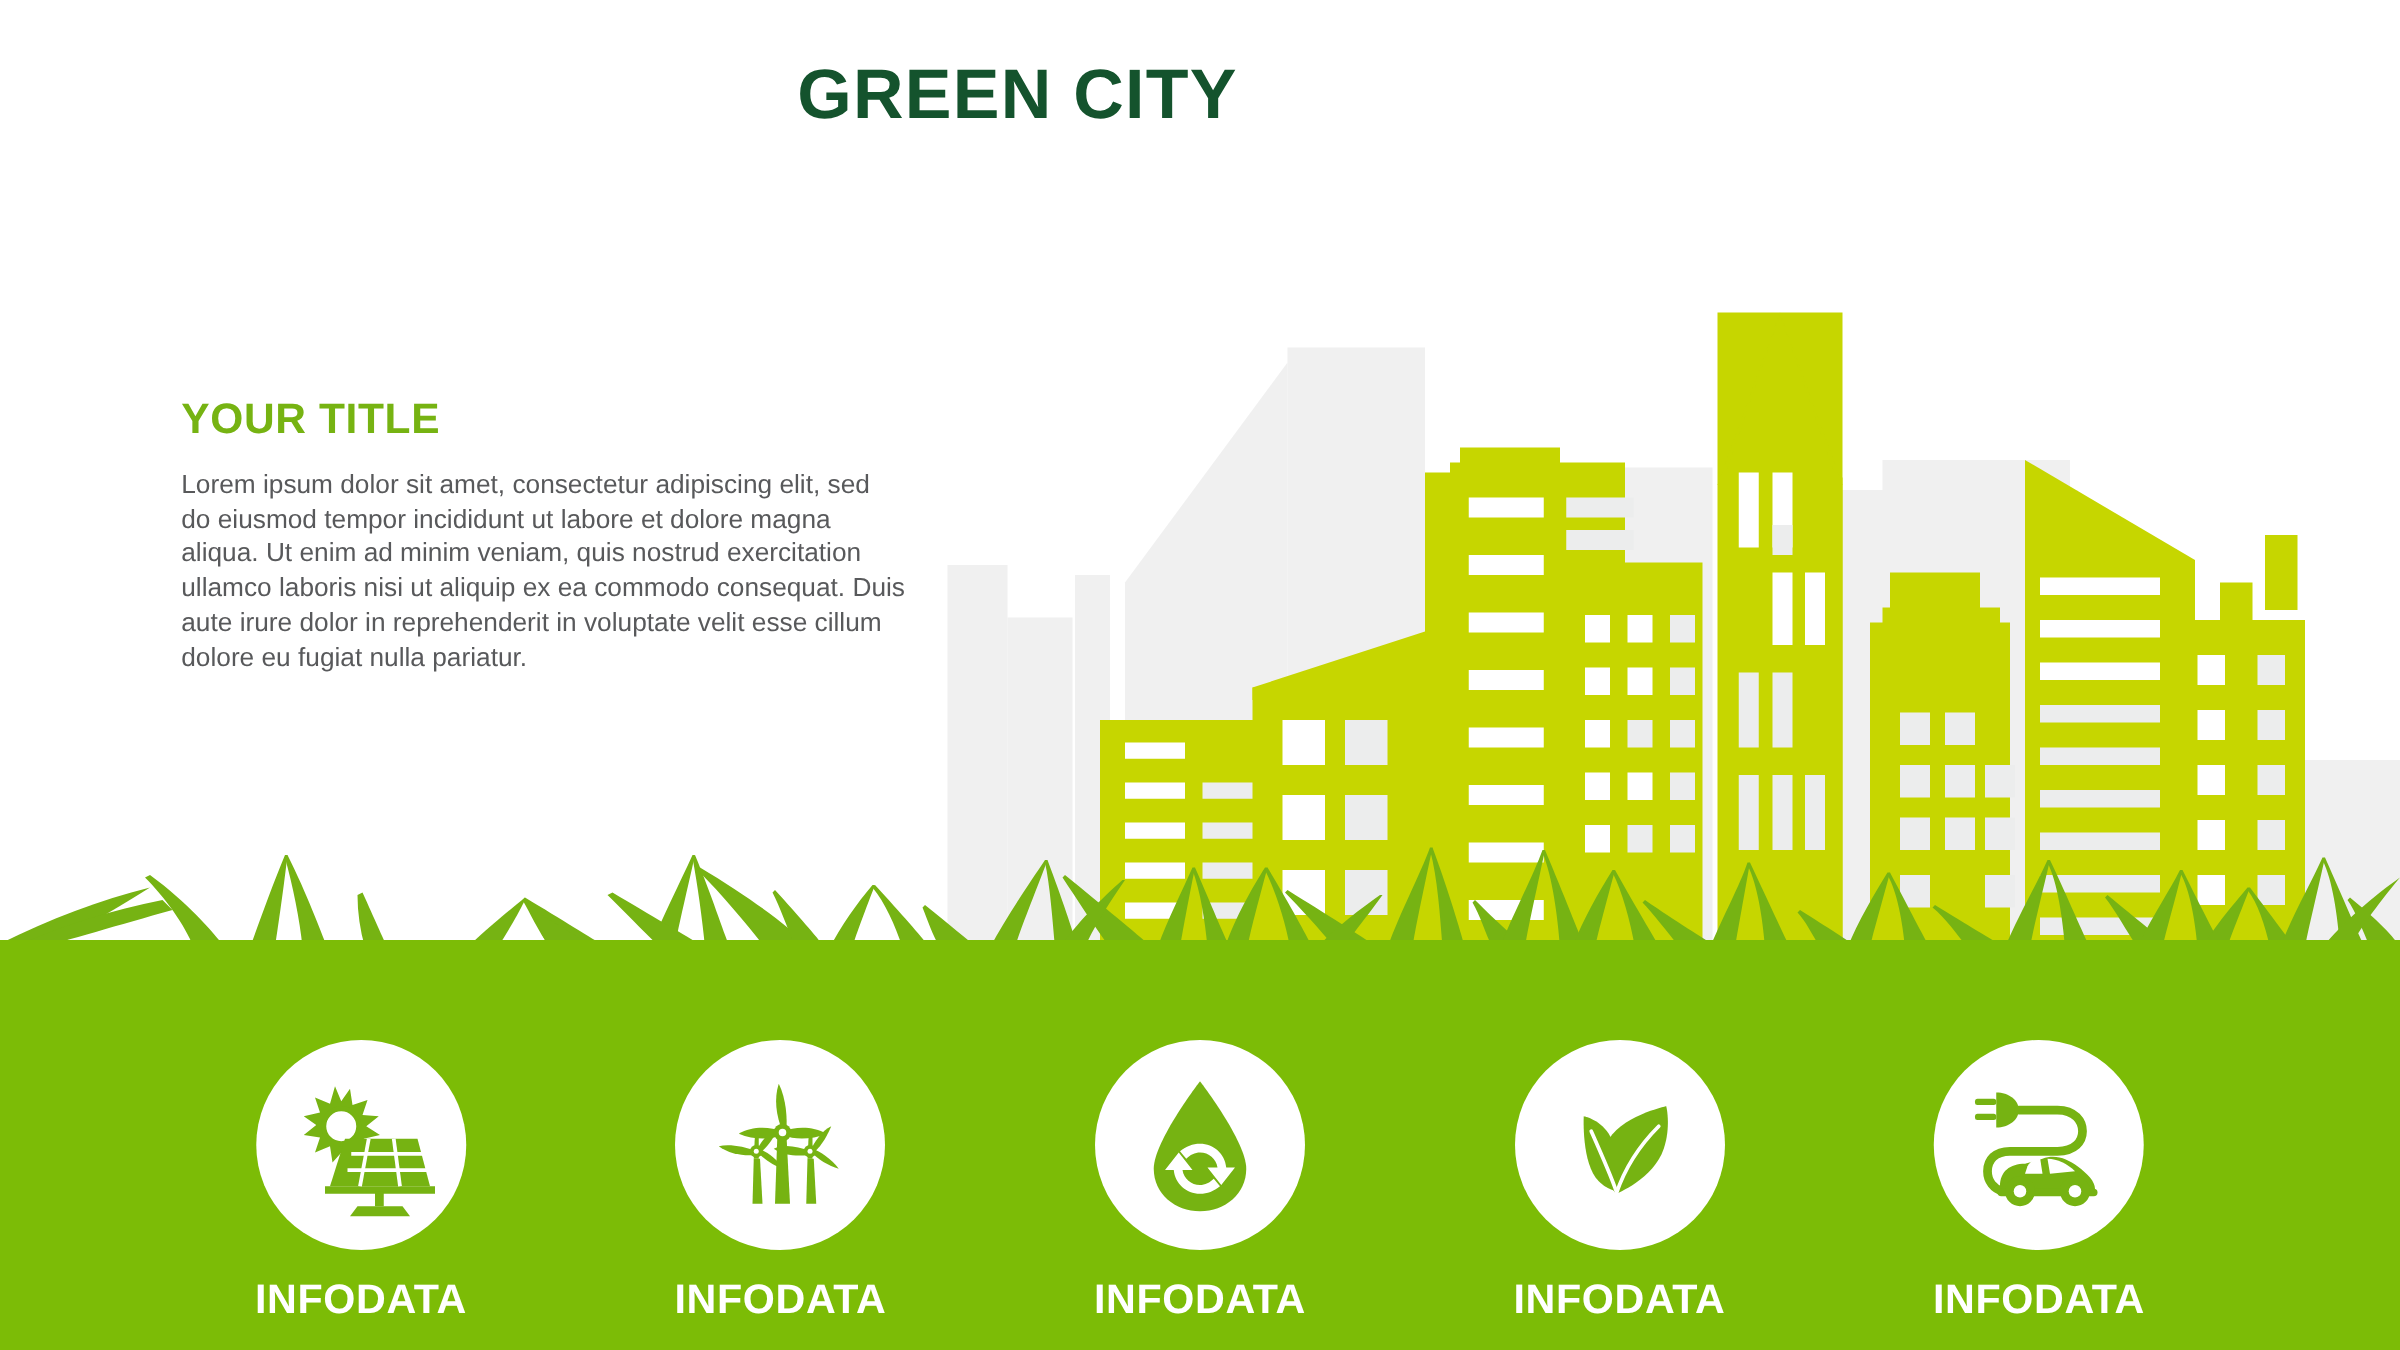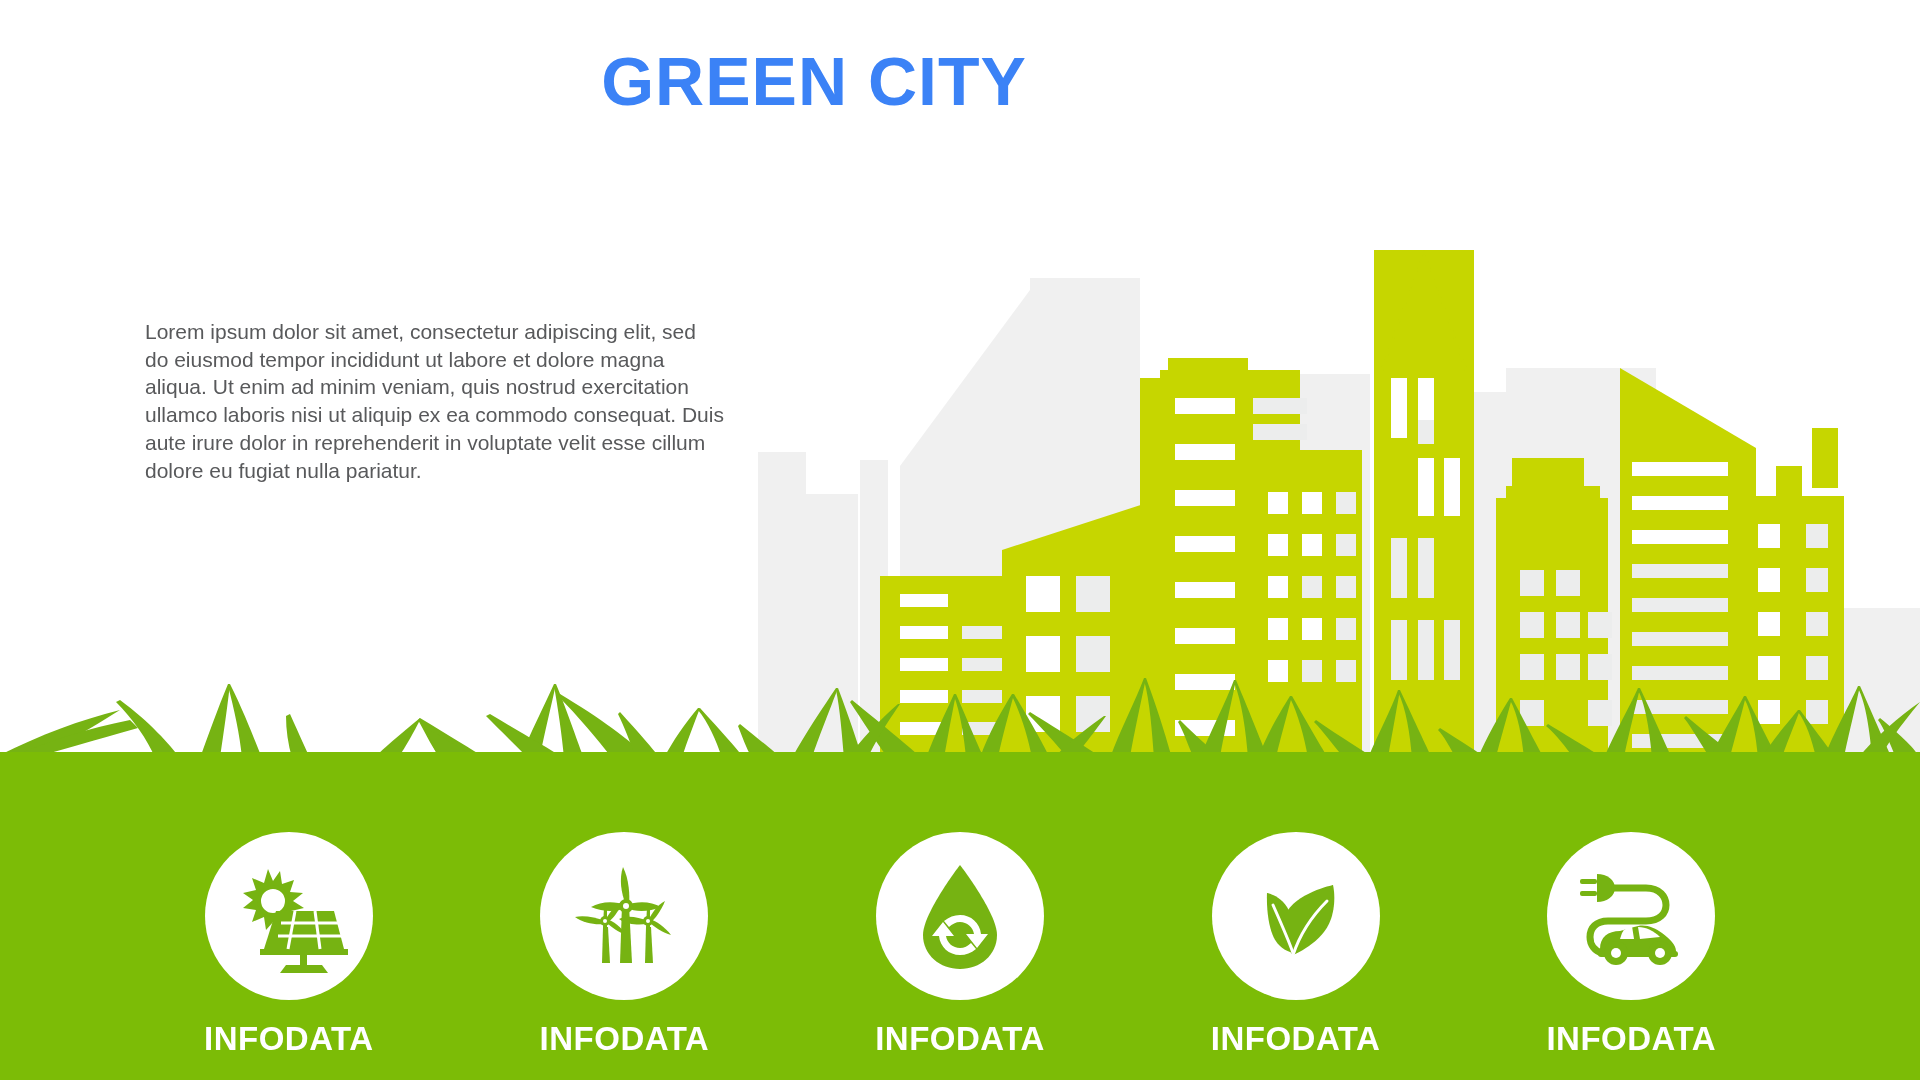--- a/index.html
+++ b/index.html
@@ -24,24 +24,24 @@
     overflow: hidden;
   }
 
   
   .page-title {
     position: absolute;
     left: 0;
     top: 46px;
     width: 1628px;
     text-align: center;
-    font-size: 68px;
+    font-size: 56px;
     font-weight: bold;
     letter-spacing: 1px;
-    color: #3b82f6;
+    color: #14532d;
     line-height: 1.05;
     white-space: pre;
   }
 
   
   .left-block {
     position: absolute;
     left: 145px;
     top: 318px;
     width: 600px;
@@ -373,20 +373,21 @@
         <path d="M1920,62 C 1900,86 1886,106 1880,118 L 1858,118 C 1874,98 1900,76 1920,62 Z"></path>
       </g>
 
       <rect x="0" y="112" width="1920" height="328" fill="#7cbc06"></rect>
     </svg>
   </div>
 
   <div class="page-title">GREEN CITY</div>
 
   <div class="left-block">
+    <div class="section-title">YOUR TITLE</div>
     <p class="body-copy">Lorem ipsum dolor sit amet, consectetur adipiscing elit, sed do eiusmod tempor incididunt ut labore et dolore magna aliqua. Ut enim ad minim veniam, quis nostrud exercitation ullamco laboris nisi ut aliquip ex ea commodo consequat. Duis aute irure dolor in reprehenderit in voluptate velit esse cillum dolore eu fugiat nulla pariatur.</p>
   </div>
 
   <div class="icon-row">
 
     <div class="info-item">
       <div class="icon-circle">
         <svg width="118" height="118" viewBox="0 0 118 118">
           <g fill="#76b312">
 

